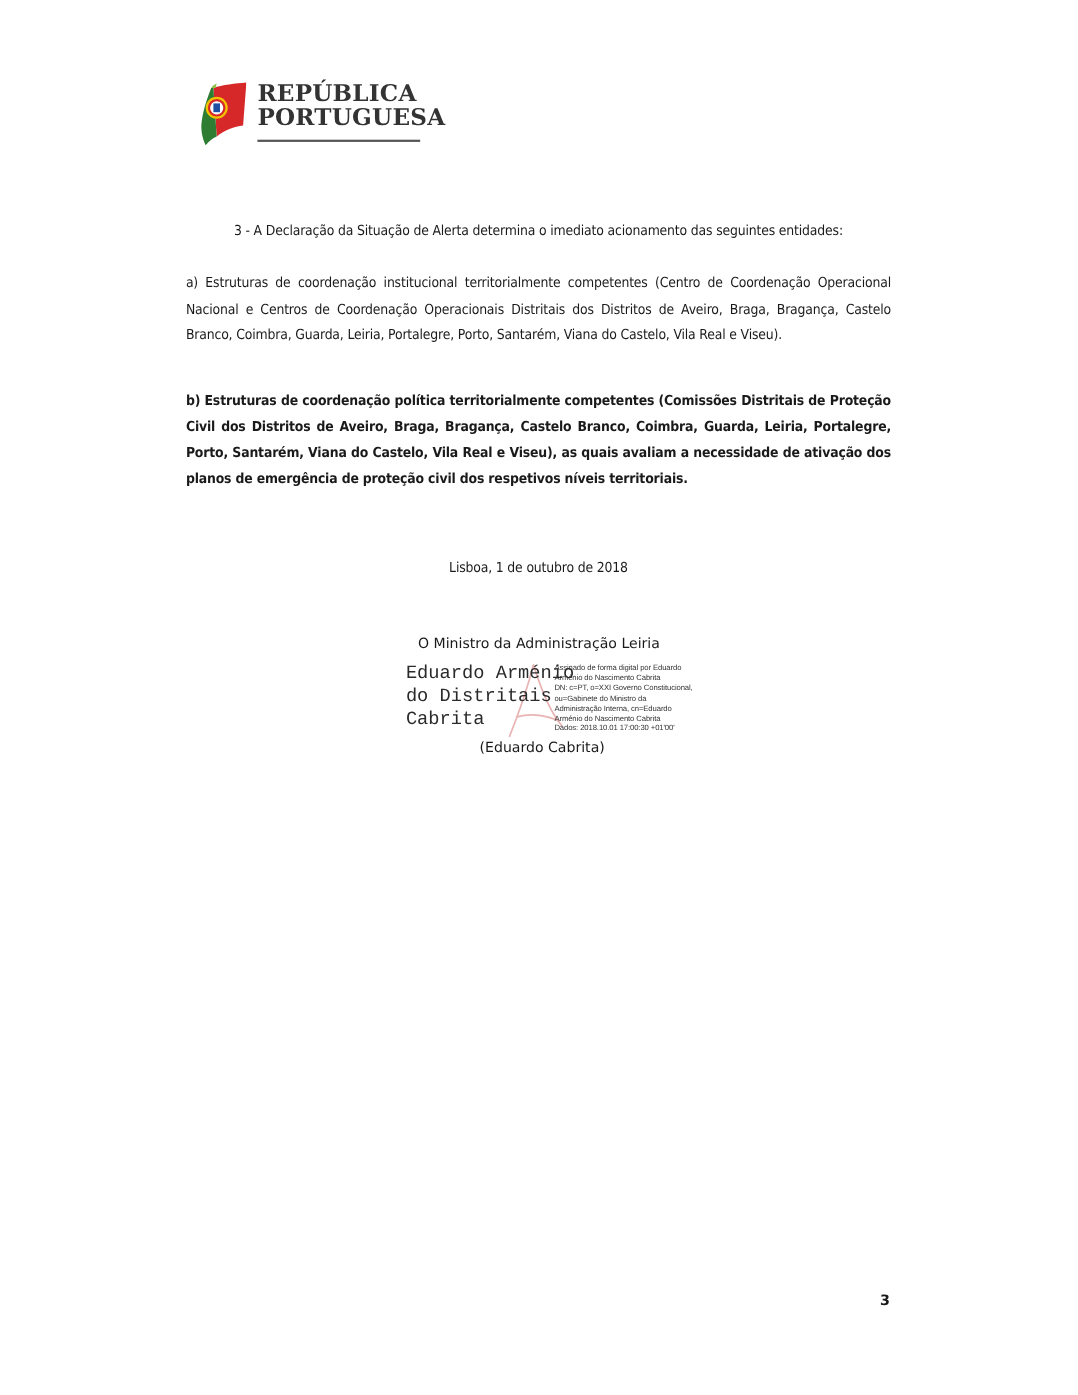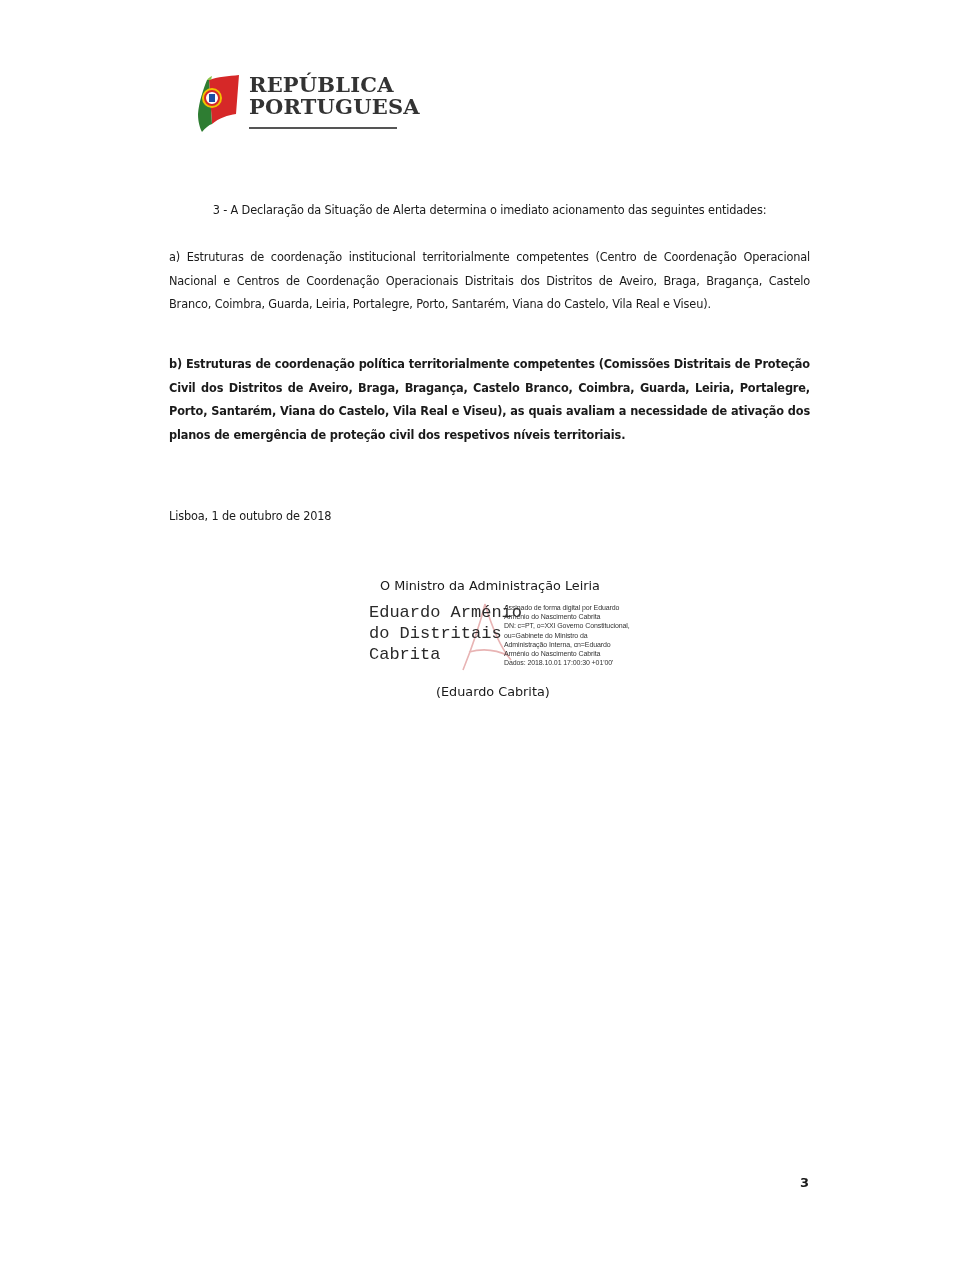--- a/index.html
+++ b/index.html
@@ -1,37 +1,37 @@
 <!DOCTYPE html>
 <html><head>
 <meta charset="utf-8">
 <style>
   html, body { margin:0; padding:0; background:#ffffff; }
   body { width:980px; height:1268px; position:relative; overflow:hidden;
          font-family:"DejaVu Sans", "Liberation Sans", sans-serif; color:#1a1a1a; }
-  .logo { position:absolute; left:195px; top:72px; width:210px; height:92px; }
+  .logo { position:absolute; left:180px; top:72px; width:210px; height:92px; }
   .logo-emblem { position:absolute; left:0; top:2px; width:44px; height:58px; }
   .logo-title { position:absolute; left:54px; top:2px; font-family:"DejaVu Serif", serif;
                 font-weight:bold; font-size:21px; line-height:22px; color:#333333; letter-spacing:0.2px; }
   .logo-rule { position:absolute; left:54px; top:55px; width:148px; height:2px; background:#555555; }
   .logo-sub { position:absolute; left:54px; top:63px; font-family:"Liberation Sans", sans-serif;
               font-weight:bold; font-size:10.5px; line-height:13px; color:#333333; }
   .para { position:absolute; left:169px; width:641px; font-size:12.6px; line-height:23.5px;
           text-align:justify; font-family:"DejaVu Sans Condensed","DejaVu Sans", sans-serif; letter-spacing:-0.15px; }
   #p-intro { top:198px; text-align:center; }
   #p-a { top:245px; }
   #p-b { top:352px;font-weight:bold; }
-  #p-date { top:504px; text-align:left; }
+  #p-date { top:504px; text-align:center; }
   .sig-role { position:absolute; left:380px; top:578px; font-size:12.8px; }
   .sig-name { position:absolute; left:369px; top:602px; font-family:Liberation Mono, monospace;
               font-size:17px; line-height:21px; color:#2a2a2a; }
   .sig-mark { position:absolute; left:455px; top:600px; width:60px; height:75px; }
   .sig-details { position:absolute; left:504px; top:603px; font-family:"Liberation Sans", sans-serif;
                  font-size:7px; line-height:9.2px; color:#333333; letter-spacing:-0.1px; }
-  .sig-paren { position:absolute; left:436px; top:673px; font-size:12.8px;margin-top:11px; }
+  .sig-paren { position:absolute; left:436px; top:673px; font-size:12.8px; }
   .page-num { position:absolute; left:800px; top:1175px; font-size:13px; font-weight:bold; }
   .line { display:block; }
 </style>
 </head>
 <body>
 
 <div class="logo">
   <svg class="logo-emblem" viewBox="0 0 44 58">
     <path d="M14 6 C22 3, 34 2, 44 1 L41 40 C33 41, 24 44, 17 50 Z" fill="#d62828"></path>
     <path d="M12 6 C8 16, 4 28, 3 40 C3 48, 5 54, 7 58 C10 54, 14 51, 17 50 L14 6 Z" fill="#2e7d32"></path>

